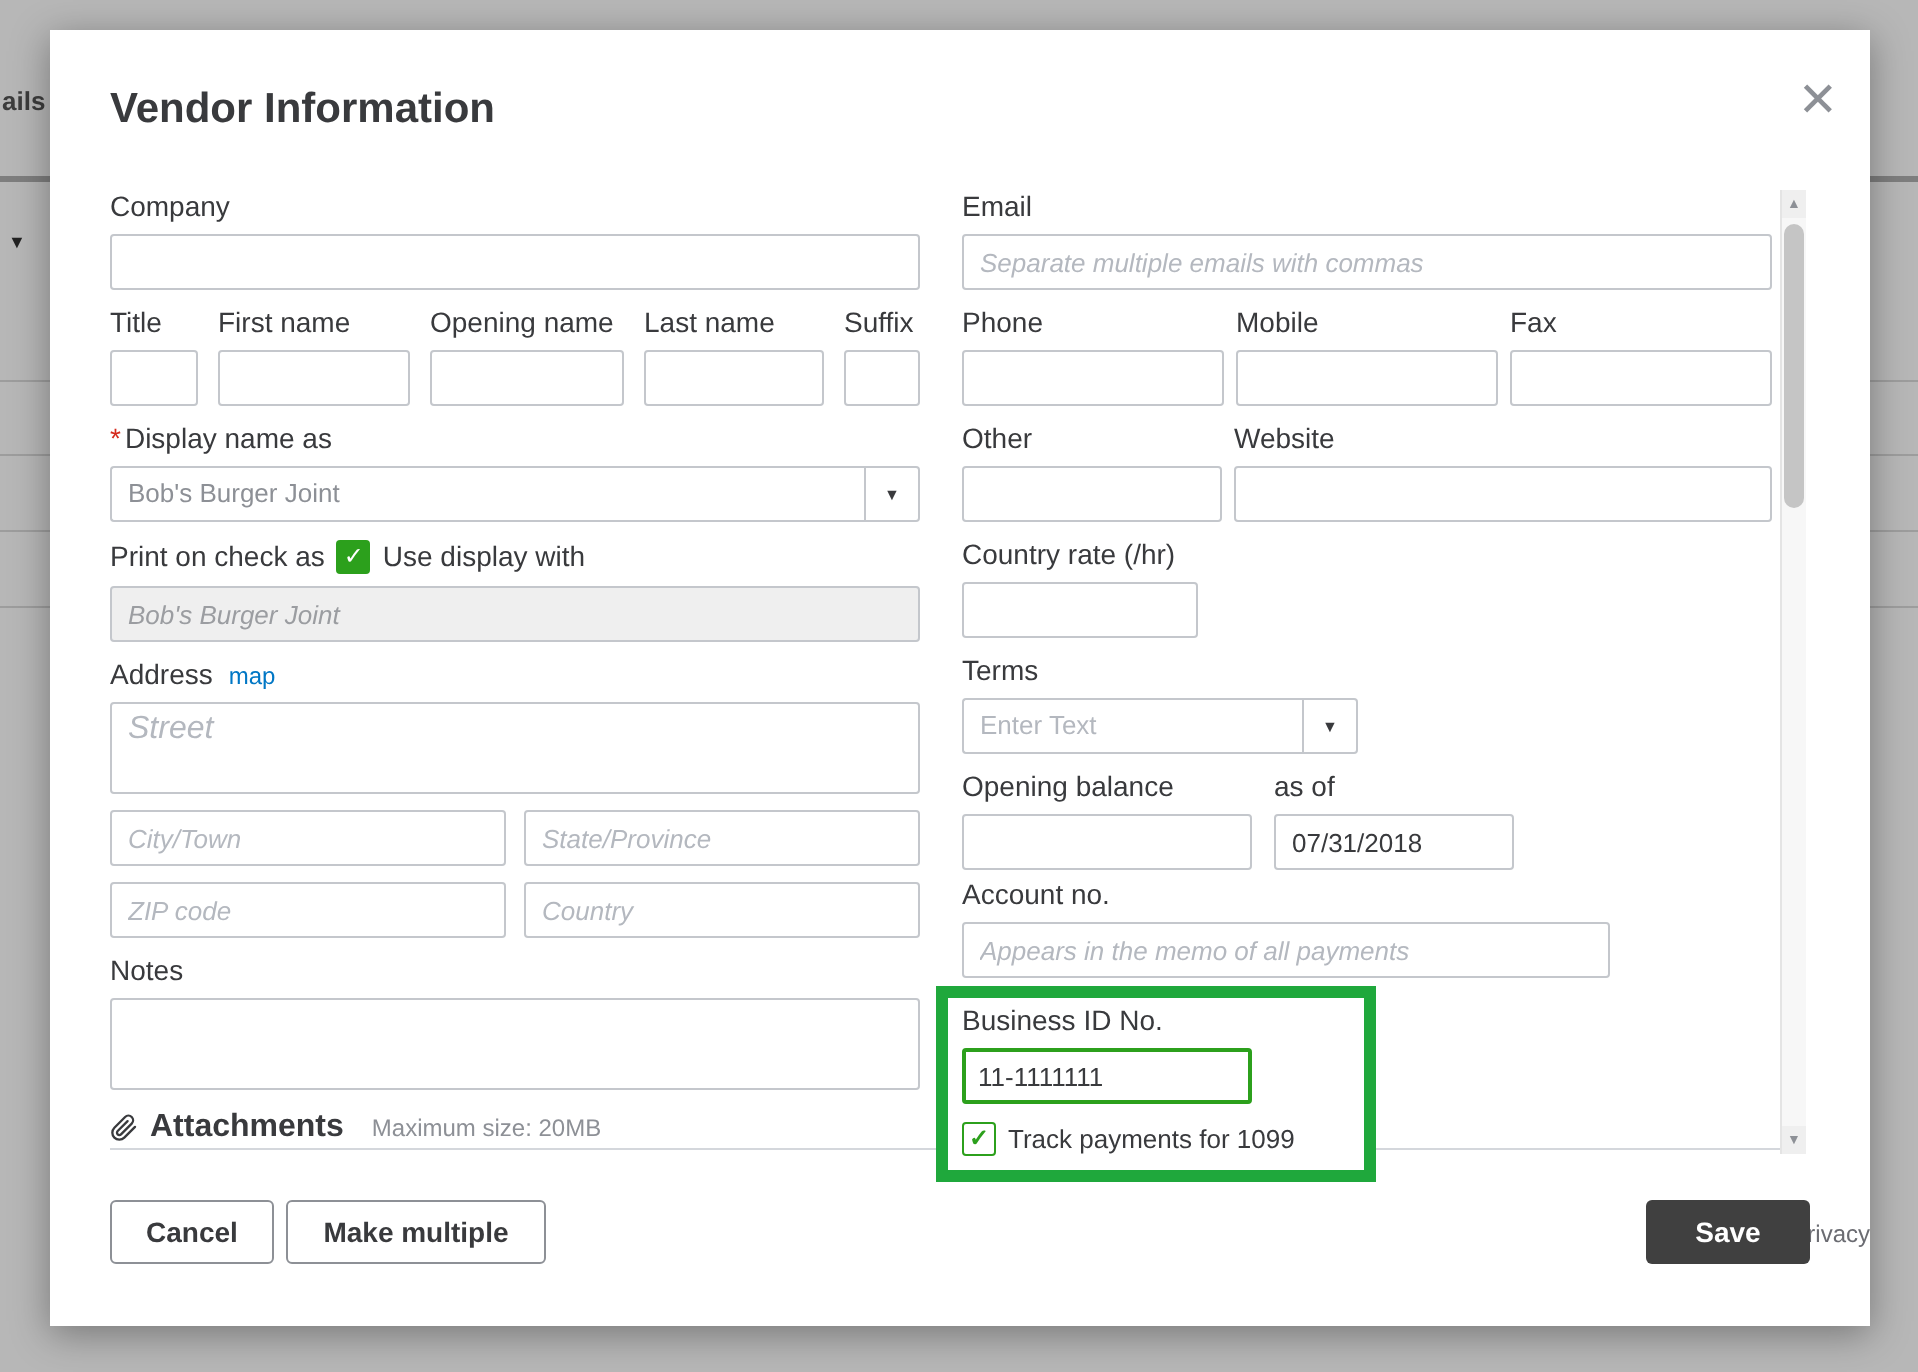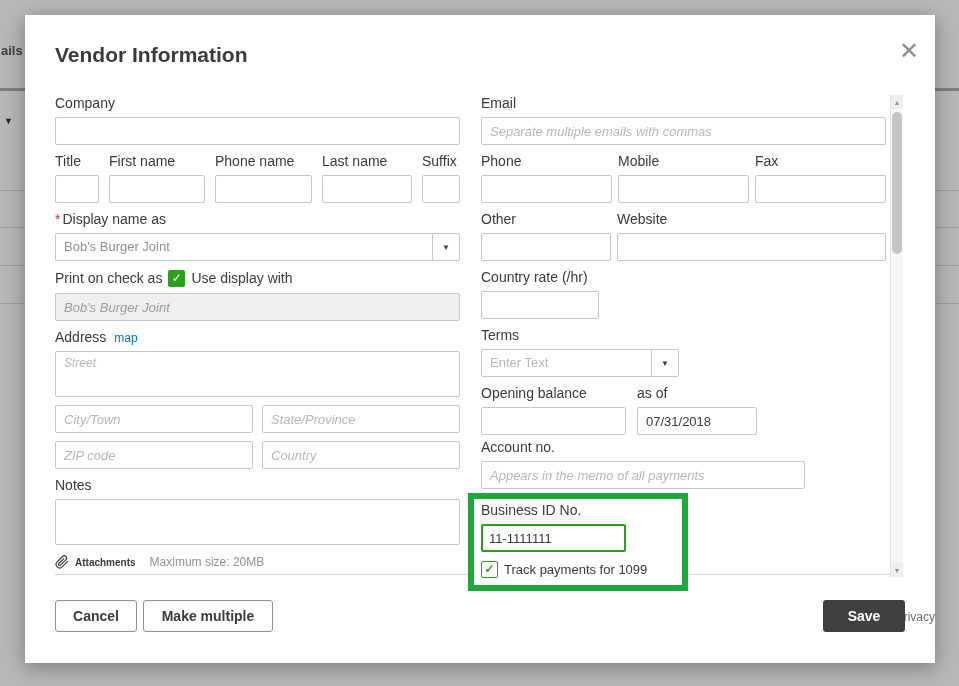--- a/index.html
+++ b/index.html
@@ -30,21 +30,21 @@
   .field { margin-bottom:8px; }
   .f-label { display:block; font-size:14px; color:#393a3d; height:16px; line-height:16px; margin-bottom:6px; white-space:nowrap; }
   .f-label.inline { display:inline-block; margin-bottom:0; }
   .req { color:#d52b1e; margin-right:2px; }
 
   .t-input { display:block; width:100%; height:28px; border:1px solid #c4c7cc; border-radius:2px;
              padding:0 8px; font-size:13px; font-family:inherit; color:#393a3d; background:#fff; }
   .t-input::placeholder, .t-area::placeholder { color:#b4b8bf; font-style:italic; }
   .t-input.readonly { background:#efefef; color:#9b9da1; font-style:italic; }
   .t-area { display:block; width:100%; border:1px solid #c4c7cc; border-radius:2px; padding:4px 8px;
-            font-size:12px; font-family:inherit; color:#0369a1; resize:none; }
+            font-size:16px; font-family:inherit; color:#0369a1; resize:none; }
   .t-area.street { height:46px; }
   .t-area.notes { height:46px; }
 
   .row { display:flex; }
   .name-row { justify-content:space-between; margin-bottom:8px; }
   .nf.w44 { width:44px; } .nf.w96 { width:96px; } .nf.w97 { width:97px; } .nf.w90 { width:90px; } .nf.w38 { width:38px; }
 
   .dropdown { display:flex; }
   .dd-text { flex:1; height:28px; border:1px solid #c4c7cc; border-right:none; border-radius:2px 0 0 2px;
              padding:0 8px; line-height:26px; font-size:13px; color:#8d9096; background:#fff;
@@ -60,21 +60,21 @@
   .cb-filled { background:#2ca01c; color:#fff; }
   .cb-outline { background:#fff; border:1px solid #2ca01c; color:#2ca01c; font-weight:bold; }
 
   .addr-head { display:flex; align-items:baseline; gap:8px; margin-bottom:6px; height:16px; }
   .map-link { font-size:12px; color:#0077c5; text-decoration:none; cursor:pointer; }
 
   .two-col { display:flex; gap:9px; margin-bottom:8px; }
   .two-col .t-input { width:198px; }
 
   .attach-row { display:flex; align-items:center; gap:6px; margin-top:10px; cursor:pointer; }
-  .attach-label { font-size:10px; font-weight:bold; color:#393a3d; }
+  .attach-label { font-size:16px; font-weight:bold; color:#393a3d; }
   .attach-hint { font-size:12px; color:#8d9096; margin-left:8px; }
   .clip { width:14px; height:14px; }
 
   .tri-row { display:flex; gap:6px; margin-bottom:8px; }
   .tri-row .nf { flex:1; }
   .ow-row { display:flex; gap:6px; margin-bottom:8px; }
   .ow-row .nf.other { width:130px; } .ow-row .nf.website { flex:1; }
   .w118 { width:118px; }
   .terms-dd { width:198px; }
   .ob-row { display:flex; gap:11px; margin-bottom:4px; }
@@ -130,21 +130,21 @@
     <div class="row name-row">
       <div class="nf w44">
         <label class="f-label">Title</label>
         <input class="t-input" style="">
       </div>
       <div class="nf w96">
         <label class="f-label">First name</label>
         <input class="t-input" style="">
       </div>
       <div class="nf w97">
-        <label class="f-label">Phone name</label>
+        <label class="f-label">Opening name</label>
         <input class="t-input" style="">
       </div>
       <div class="nf w90">
         <label class="f-label">Last name</label>
         <input class="t-input" style="">
       </div>
       <div class="nf w38">
         <label class="f-label">Suffix</label>
         <input class="t-input" style="">
       </div>

